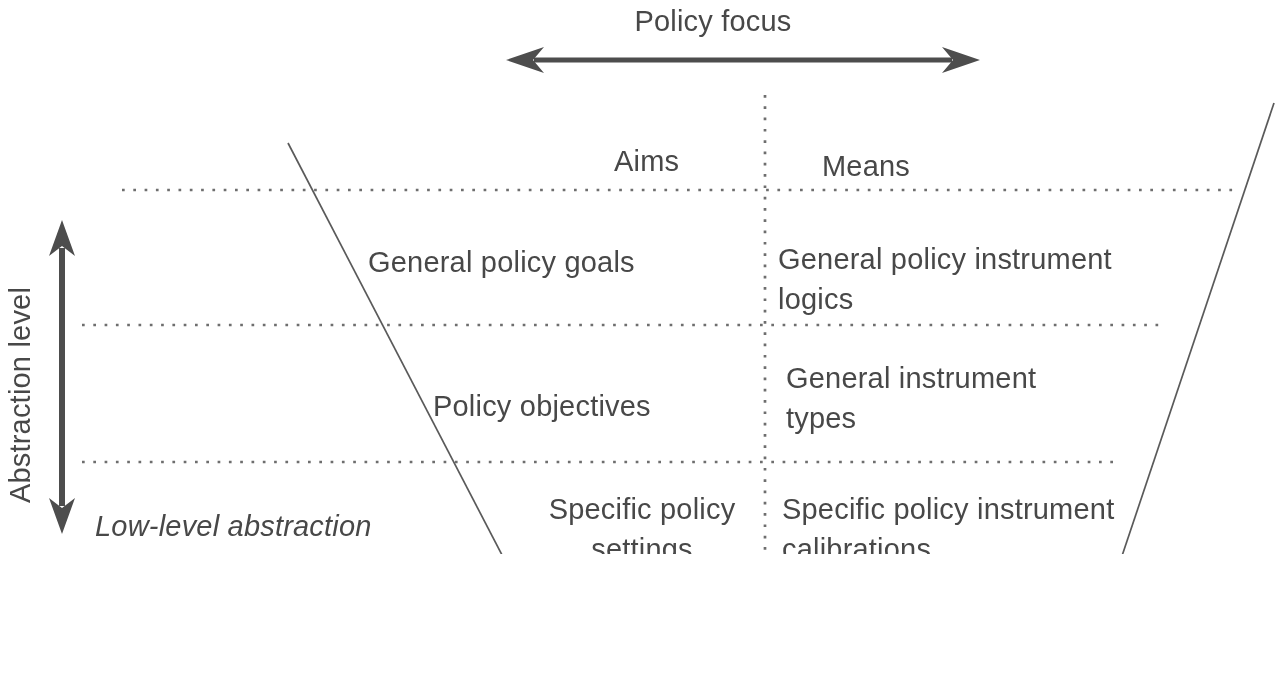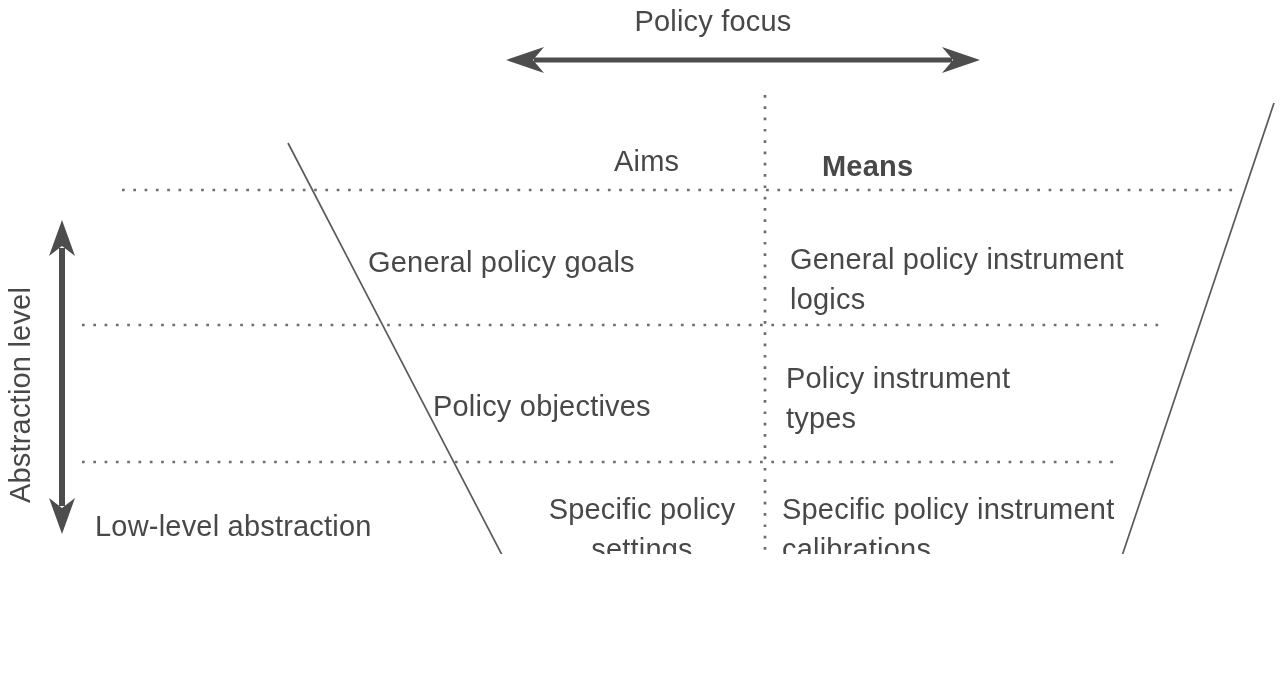--- a/index.html
+++ b/index.html
@@ -25,26 +25,26 @@
     letter-spacing: 0.2px;
   }
   .nowrap { white-space: nowrap; }
   .title-top {
     left: 508px;
     top: 1px;
     width: 410px;
     text-align: center;
   }
   .col-aims  { left: 614px; top: 141px; }
-  .col-means { left: 822px; top: 146px; font-weight: bold; }
+  .col-means { left: 822px; top: 146px; }
   .row1-label { left: 115px; top: 231px; width: 175px; }
   .row2-label { left: 86px;  top: 382px; }
-  .row3-label { left: 95px;  top: 506px; }
+  .row3-label { left: 95px;  top: 506px; font-style: italic; }
   .cell-r1-aims  { left: 360px; top: 242px; margin-left: 8px; }
-  .cell-r1-means { left: 778px; top: 239px; width: 400px; margin-left: 12px; }
+  .cell-r1-means { left: 778px; top: 239px; width: 400px; }
   .cell-r2-aims  { left: 433px; top: 386px; }
   .cell-r2-means { left: 786px; top: 358px; width: 280px; }
   .cell-r3-aims  { left: 522px; top: 489px; width: 240px; text-align: center; }
   .cell-r3-means { left: 782px; top: 489px; width: 340px; }
   .left-axis-label {
     left: -118px;
     top: 375px;
     width: 276px;
     height: 40px;
     text-align: center;
@@ -89,16 +89,16 @@
   <div class="lbl col-aims nowrap">Aims</div>
   <div class="lbl col-means nowrap">Means</div>
 
   <div class="lbl row3-label nowrap">Low-level abstraction</div>
 
   <div class="lbl cell-r1-aims nowrap">General policy goals</div>
   <div class="lbl cell-r2-aims nowrap">Policy objectives</div>
   <div class="lbl cell-r3-aims">Specific policy settings</div>
 
   <div class="lbl cell-r1-means">General policy instrument logics</div>
-  <div class="lbl cell-r2-means">Policy instrument types</div>
+  <div class="lbl cell-r2-means">General instrument types</div>
   <div class="lbl cell-r3-means">Specific policy instrument calibrations</div>
 
 </div>
 
 </body></html>

